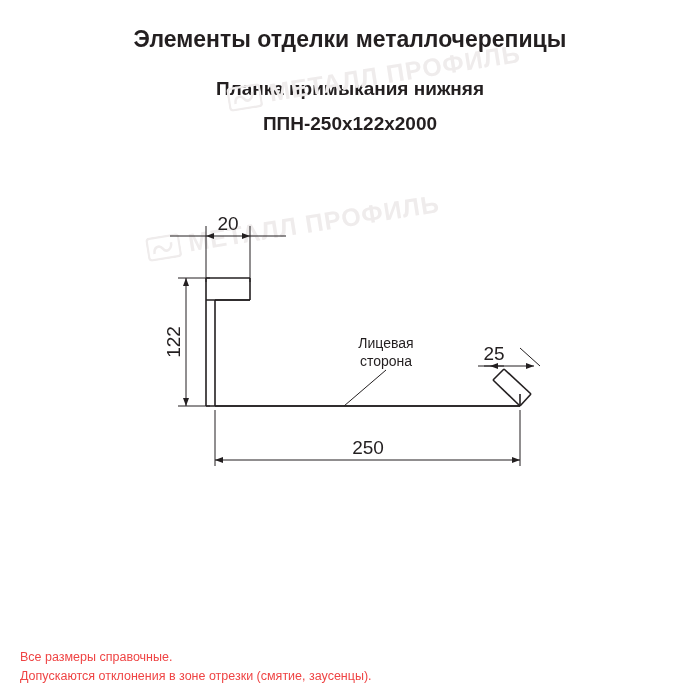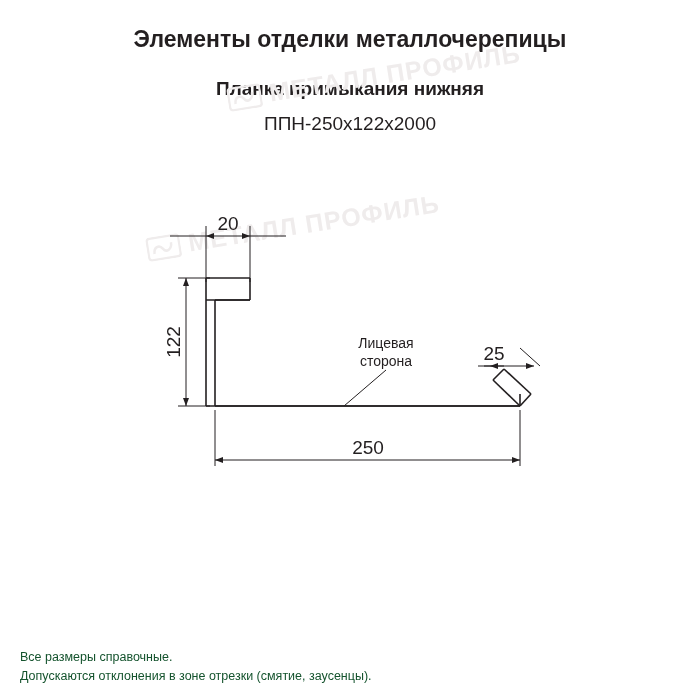--- a/index.html
+++ b/index.html
@@ -33,21 +33,21 @@
     line-height: 30px;
   }
   .title-sub {
     font-size: 19px;
     font-weight: bold;
     margin-top: 22px;
     line-height: 26px;
   }
   .title-code {
     font-size: 19px;
-    font-weight: normal;
+    font-weight: bold;
     margin-top: 9px;
     line-height: 26px;
   }
   .drawing {
     position: absolute;
     top: 170px;
     left: 0;
     width: 576px;
     height: 360px;
   }
@@ -73,21 +73,21 @@
     margin-right: 8px;
   }
   .wm1 { top: 62px; left: 226px; transform: rotate(-9deg); }
   .wm2 { top: 212px; left: 145px; transform: rotate(-9deg); }
   .footer {
     position: absolute;
     left: 20px;
     bottom: 14px;
     font-size: 12.5px;
     line-height: 19px;
-    color: #14532d;
+    color: #ef4444;
   }
   .dim-label {
     font-size: 19px;
     fill: #231f20;
     font-family: "Liberation Sans", sans-serif;
   }
   .note-label {
     font-size: 14px;
     fill: #231f20;
     font-family: "Liberation Sans", sans-serif;

